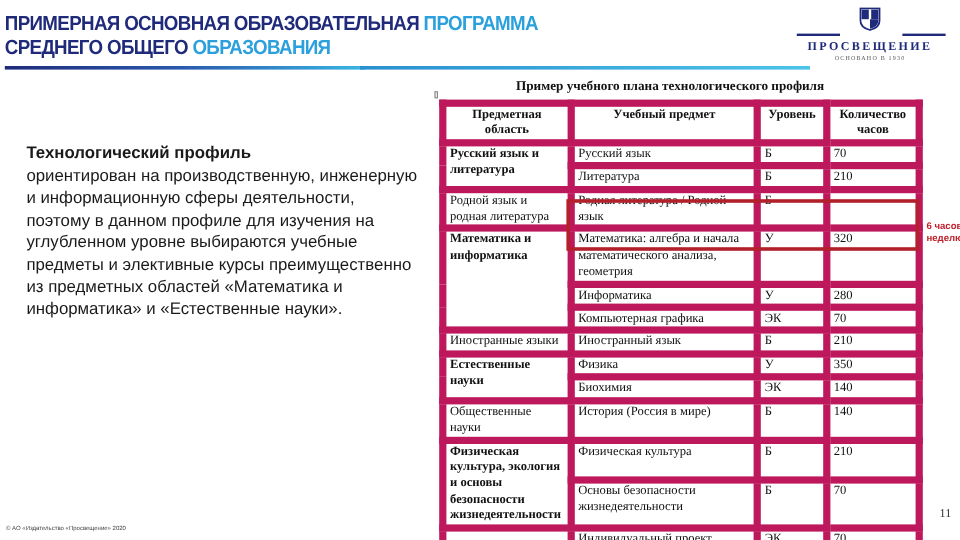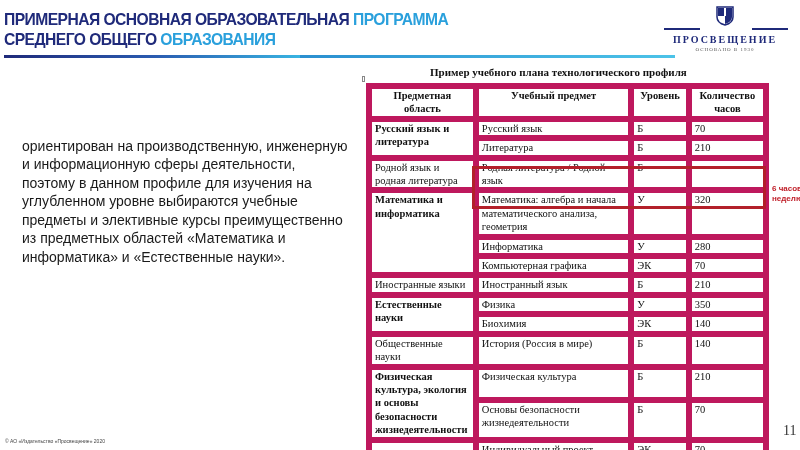--- a/index.html
+++ b/index.html
@@ -22,21 +22,21 @@
   table.plan td, table.plan th { border: 6px solid #be185d; padding: 0 3px; vertical-align: top; line-height: 13.4px; }
   table.plan th { font-weight: bold; text-align: center; }
   .area-bold { font-weight: bold; }
   .col1 { width: 107px; }
   .col2 { width: 160px; }
   .col3 { width: 58px; }
   .col4 { width: 78px; }
   .total-cell { text-align: left; font-weight: bold; }
   .highlight { position: absolute; left: 472px; top: 166px; width: 294px; height: 43px; border: 3px solid #b3202a; }
   .note { position: absolute; left: 743px; top: 184px; font-size: 8px; line-height: 10px; color: #c0202a; font-weight: bold; margin-left: 29px; }
-  .page-num { position: absolute; left: 743px; top: 423px; font-family: "Liberation Serif", serif; font-size: 14px; color: #333; margin-left: 40px; }
+  .page-num { position: absolute; left: 743px; top: 423px; font-family: "Liberation Serif", serif; font-size: 10px; color: #333; margin-left: 40px; }
   .marker { position: absolute; left: 362px; top: 76px; width: 3px; height: 6px; border: 1px solid #888; }
 </style>
 </head>
 <body>
 
 <div class="title">
   <div><span>ПРИМЕРНАЯ ОСНОВНАЯ ОБРАЗОВАТЕЛЬНАЯ</span> <span class="accent">ПРОГРАММА</span></div>
   <div><span>СРЕДНЕГО ОБЩЕГО</span> <span class="accent">ОБРАЗОВАНИЯ</span></div>
 </div>
 <div class="title-rule"></div>
@@ -51,21 +51,21 @@
       <rect x="10" y="2" width="6" height="8" fill="#1f2a7a"></rect>
       <path d="M9 10 H16 V11 Q16 16 9 18 Z" fill="#1f2a7a"></path>
     </svg>
   </div>
   <div class="line-r"></div>
   <div class="name">ПРОСВЕЩЕНИЕ</div>
   <div class="founded">ОСНОВАНО В 1930</div>
 </div>
 
 <div class="body-text">
-  <br>
+  <b>Технологический профиль</b><br>
   <span>ориентирован на производственную, инженерную и информационную сферы деятельности, поэтому в данном профиле для изучения на углубленном уровне выбираются учебные предметы и элективные курсы преимущественно из предметных областей «Математика и информатика» и «Естественные науки».</span>
 </div>
 
 <div class="marker"></div>
 <div class="table-title">Пример учебного плана технологического профиля</div>
 
 <table class="plan">
   <thead>
     <tr>
       <th class="col1">Предметная область</th>

